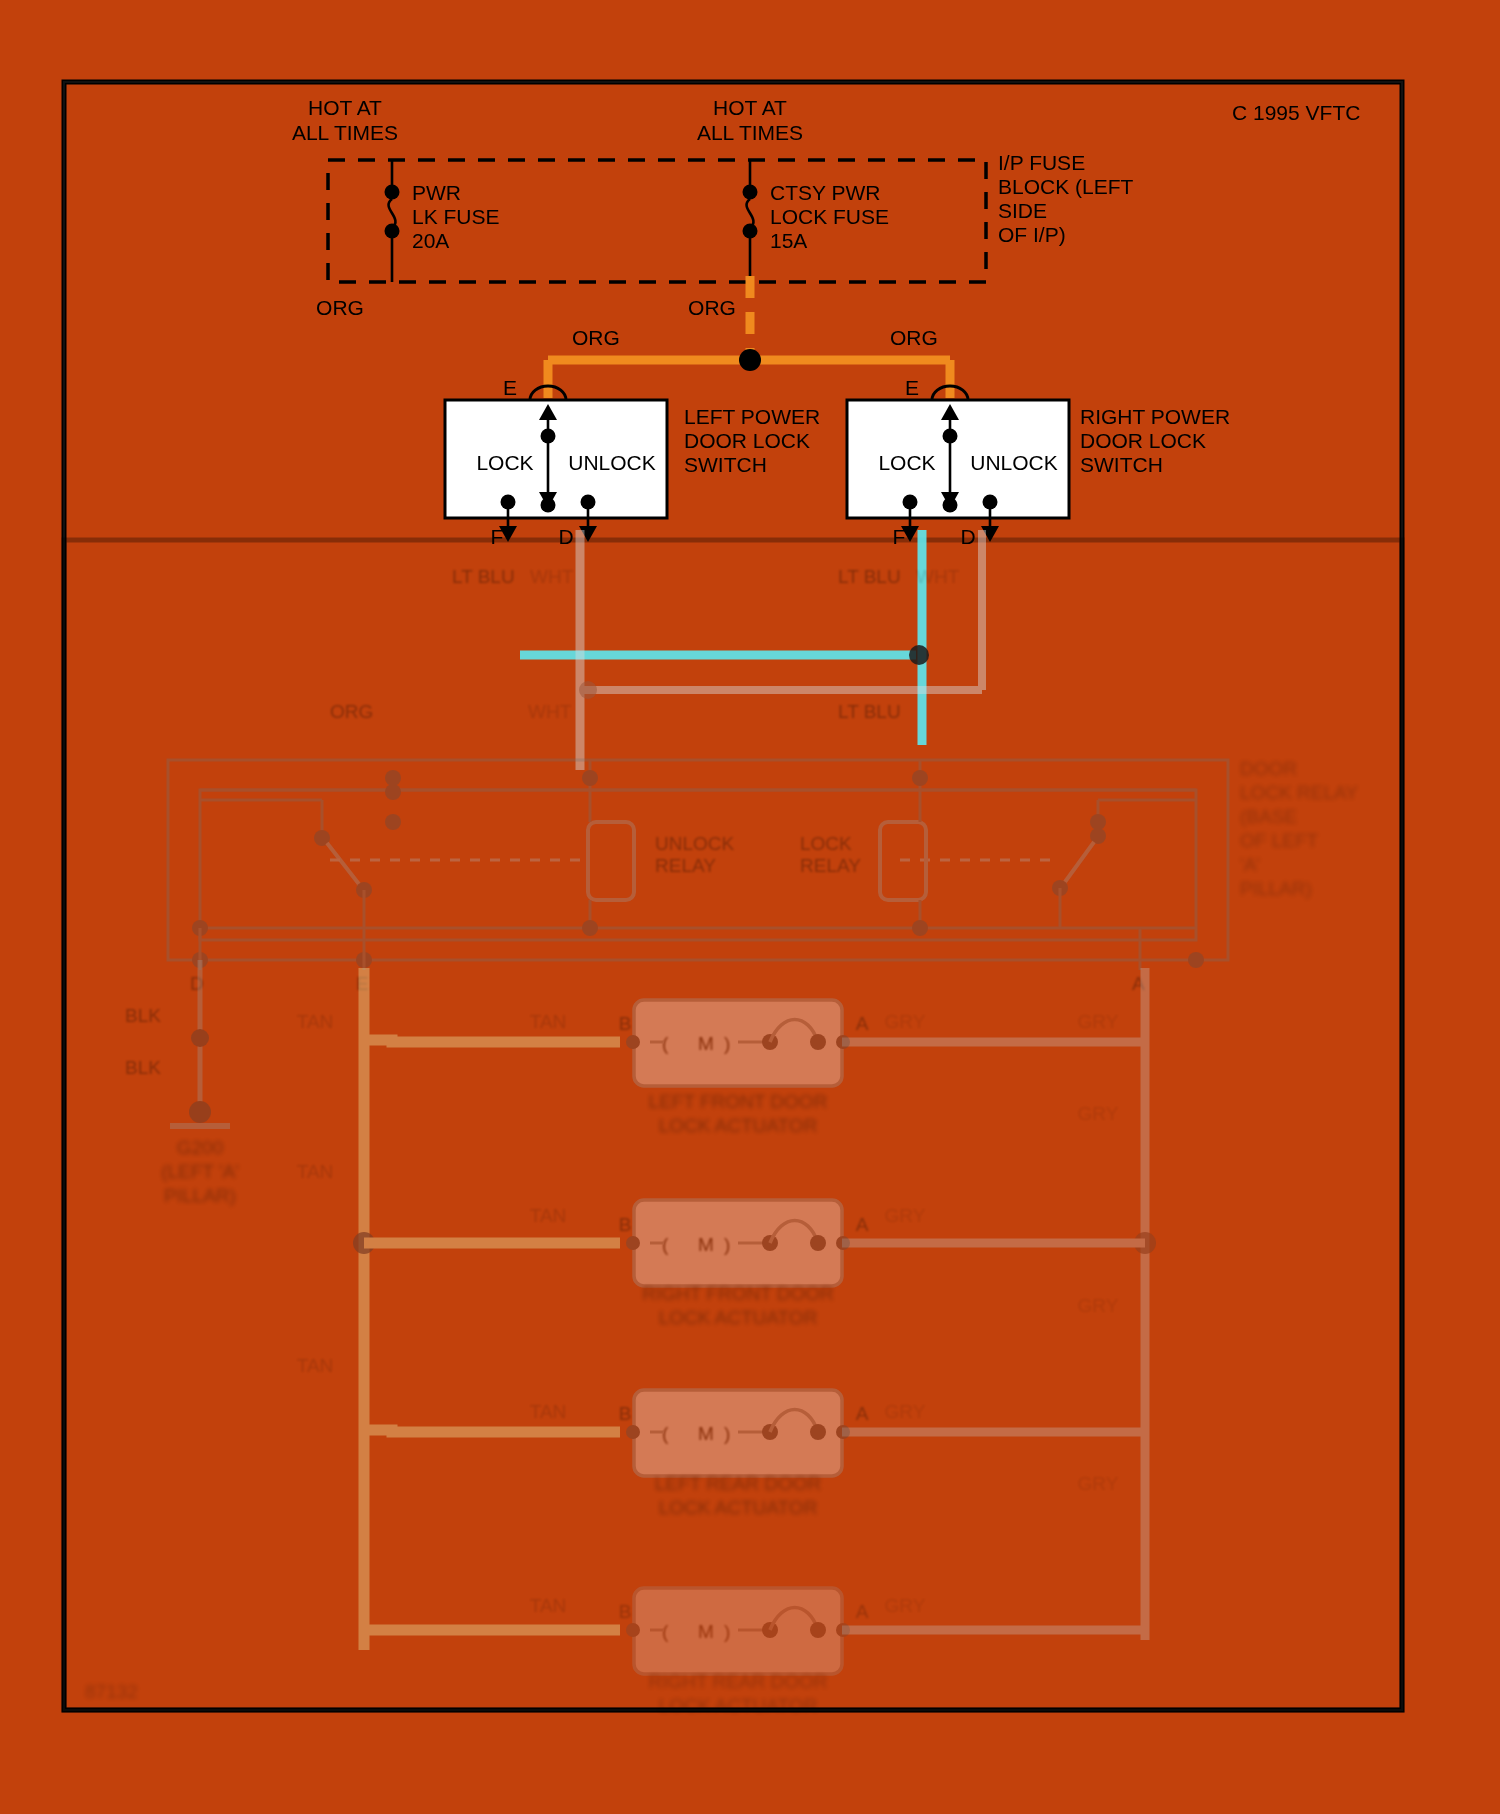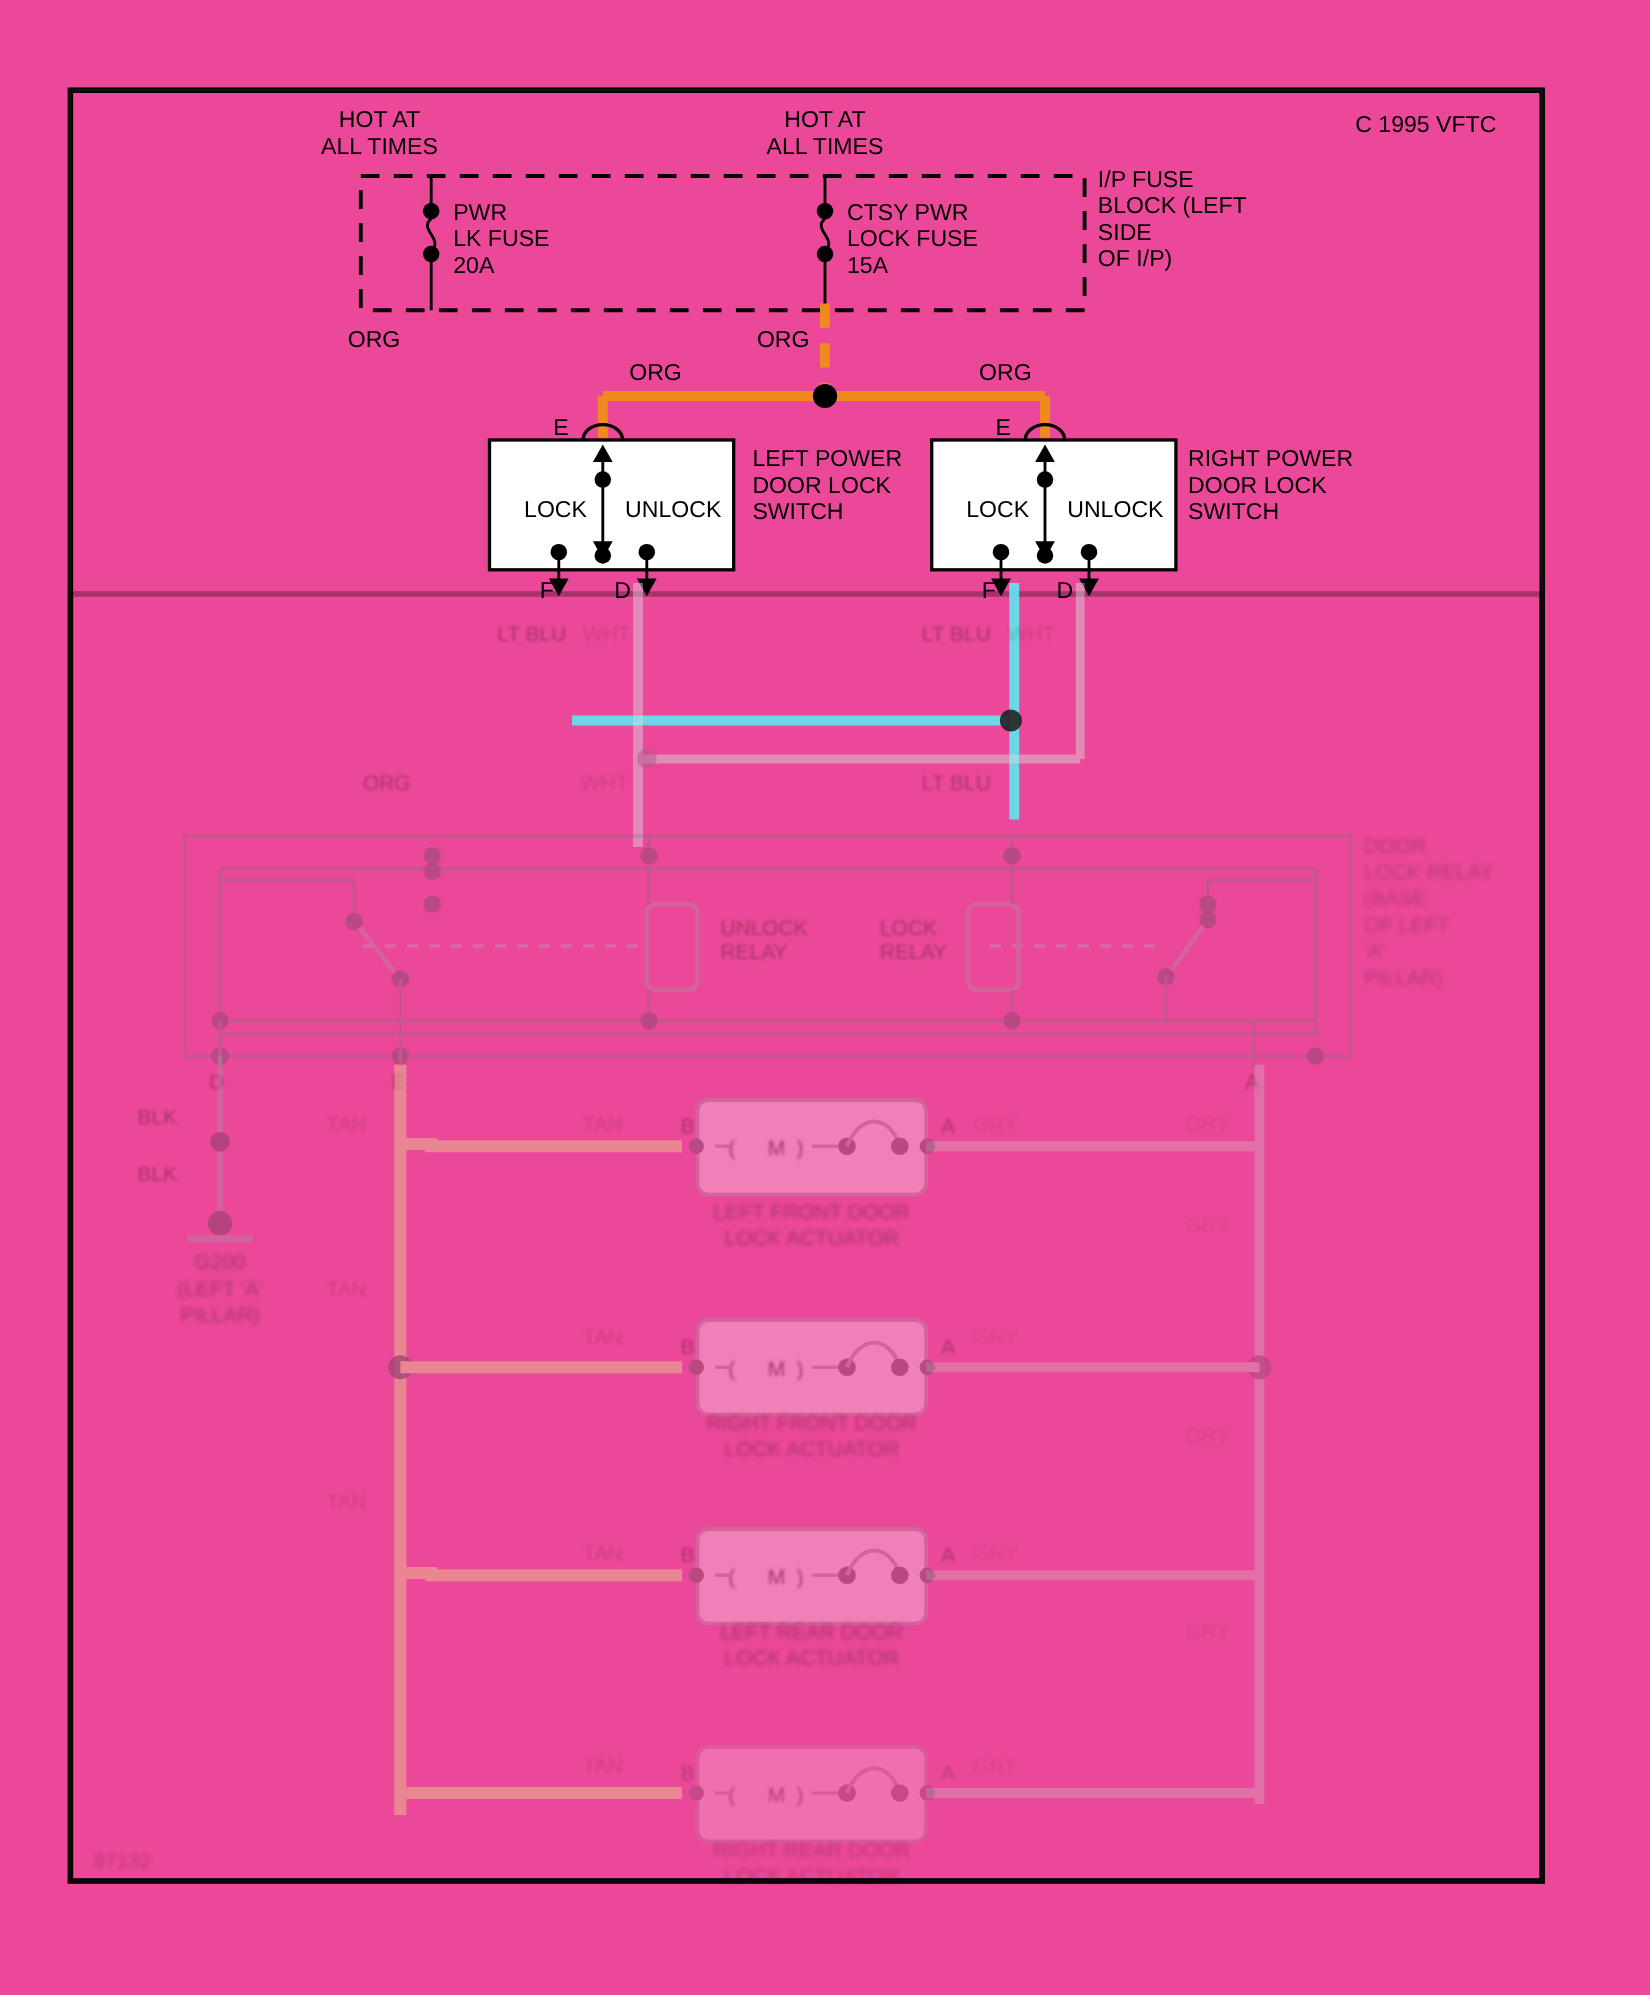--- a/index.html
+++ b/index.html
@@ -1,17 +1,17 @@
 <!DOCTYPE html>
 <html><head>
 <meta charset="utf-8">
 <style>
   html,body{margin:0;padding:0;background:#ffffff;}
   body{font-family:"Liberation Sans",sans-serif;}
-  #page{position:relative;width:1500px;height:1814px;background:#ec4899;overflow:hidden;}
+  #page{position:relative;width:1500px;height:1814px;background:#c2410c;overflow:hidden;}
   .svgwrap{position:absolute;left:0;top:0;width:1500px;height:1814px;}
   svg{display:block;}
   text{font-family:"Liberation Sans",sans-serif;fill:#000;}
   .t-lbl{font-size:21px;}
   .t-sm{font-size:19px;}
   .t-term{font-size:21px;}
   .faded-1{opacity:.45;}
   .faded-2{opacity:.30;}
   .faded-3{opacity:.22;}
   .blur-s{filter:blur(0.7px);}

